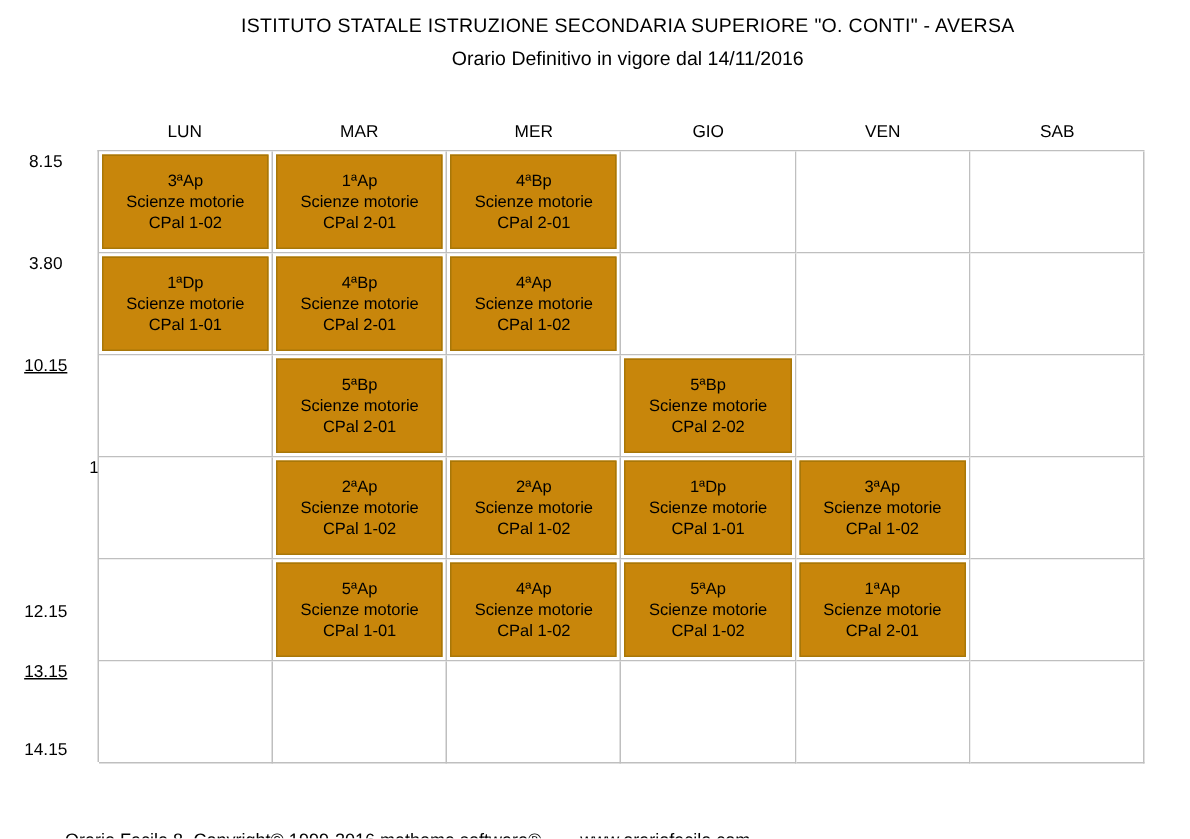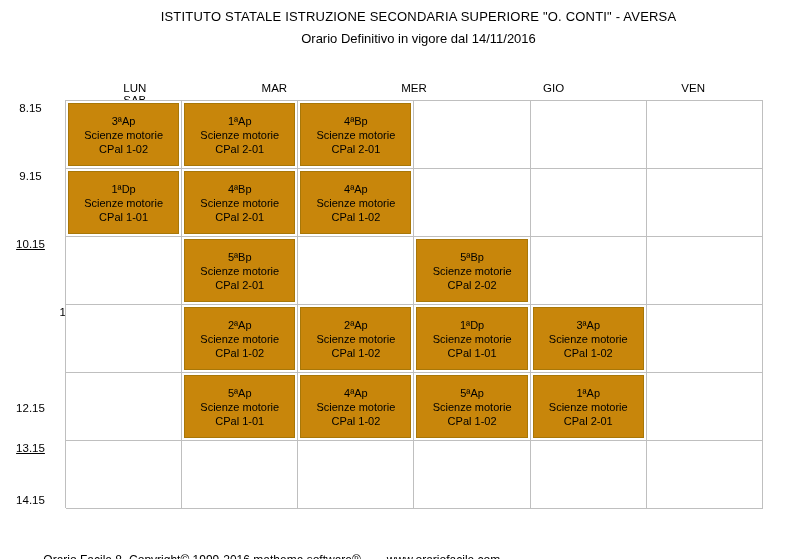--- a/index.html
+++ b/index.html
@@ -42,21 +42,21 @@
     white-space: pre;
   }
   .schedule-header .sep { margin: 0 14px; }
   .schedule-header .hours { margin-left: 8px; }
   .day-header-row {
     position: absolute;
     left: 65px;
     top: 82px;
     width: 698px;
     display: grid;
-    grid-template-columns: repeat(5, 1fr);
+    grid-template-columns: repeat(6, 1fr);
   }
   .day-header {
     text-align: center;
     font-size: 11.5px;
   }
   .time-col { position: absolute; left: 0; top: 0; }
   .time-label {
     position: absolute;
     left: 0;
     width: 61px;
@@ -119,21 +119,21 @@
       <div class="day-header">LUN</div>
       <div class="day-header">MAR</div>
       <div class="day-header">MER</div>
       <div class="day-header">GIO</div>
       <div class="day-header">VEN</div>
       <div class="day-header">SAB</div>
     </div>
 
   <div class="time-col">
       <div class="time-label" style="top: 102px;">8.15</div>
-      <div class="time-label" style="top: 170px;">9.15</div>
+      <div class="time-label" style="top: 170px;">3.80</div>
       <div class="time-label" style="top: 238px; text-decoration: underline;">10.15</div>
       <div class="time-label" style="top: 306px; margin-left: 43px;">11.15</div>
       <div class="time-label" style="top: 374px; margin-top: 28px;">12.15</div>
       <div class="time-label" style="top: 442px; text-decoration: underline;">13.15</div>
       <div class="time-label" style="top: 494px;">14.15</div>
     </div>
 
   <div class="timetable-grid" style="border-top-color: rgb(191, 191, 191); border-left-color: rgb(191, 191, 191);">
       <div class="cell" style="border-right-color: rgb(191, 191, 191); border-bottom-color: rgb(191, 191, 191);">
         <div class="lesson" style="background: rgb(200, 134, 11); border: 1px solid rgb(168, 119, 8); color: rgb(0, 0, 0);">

